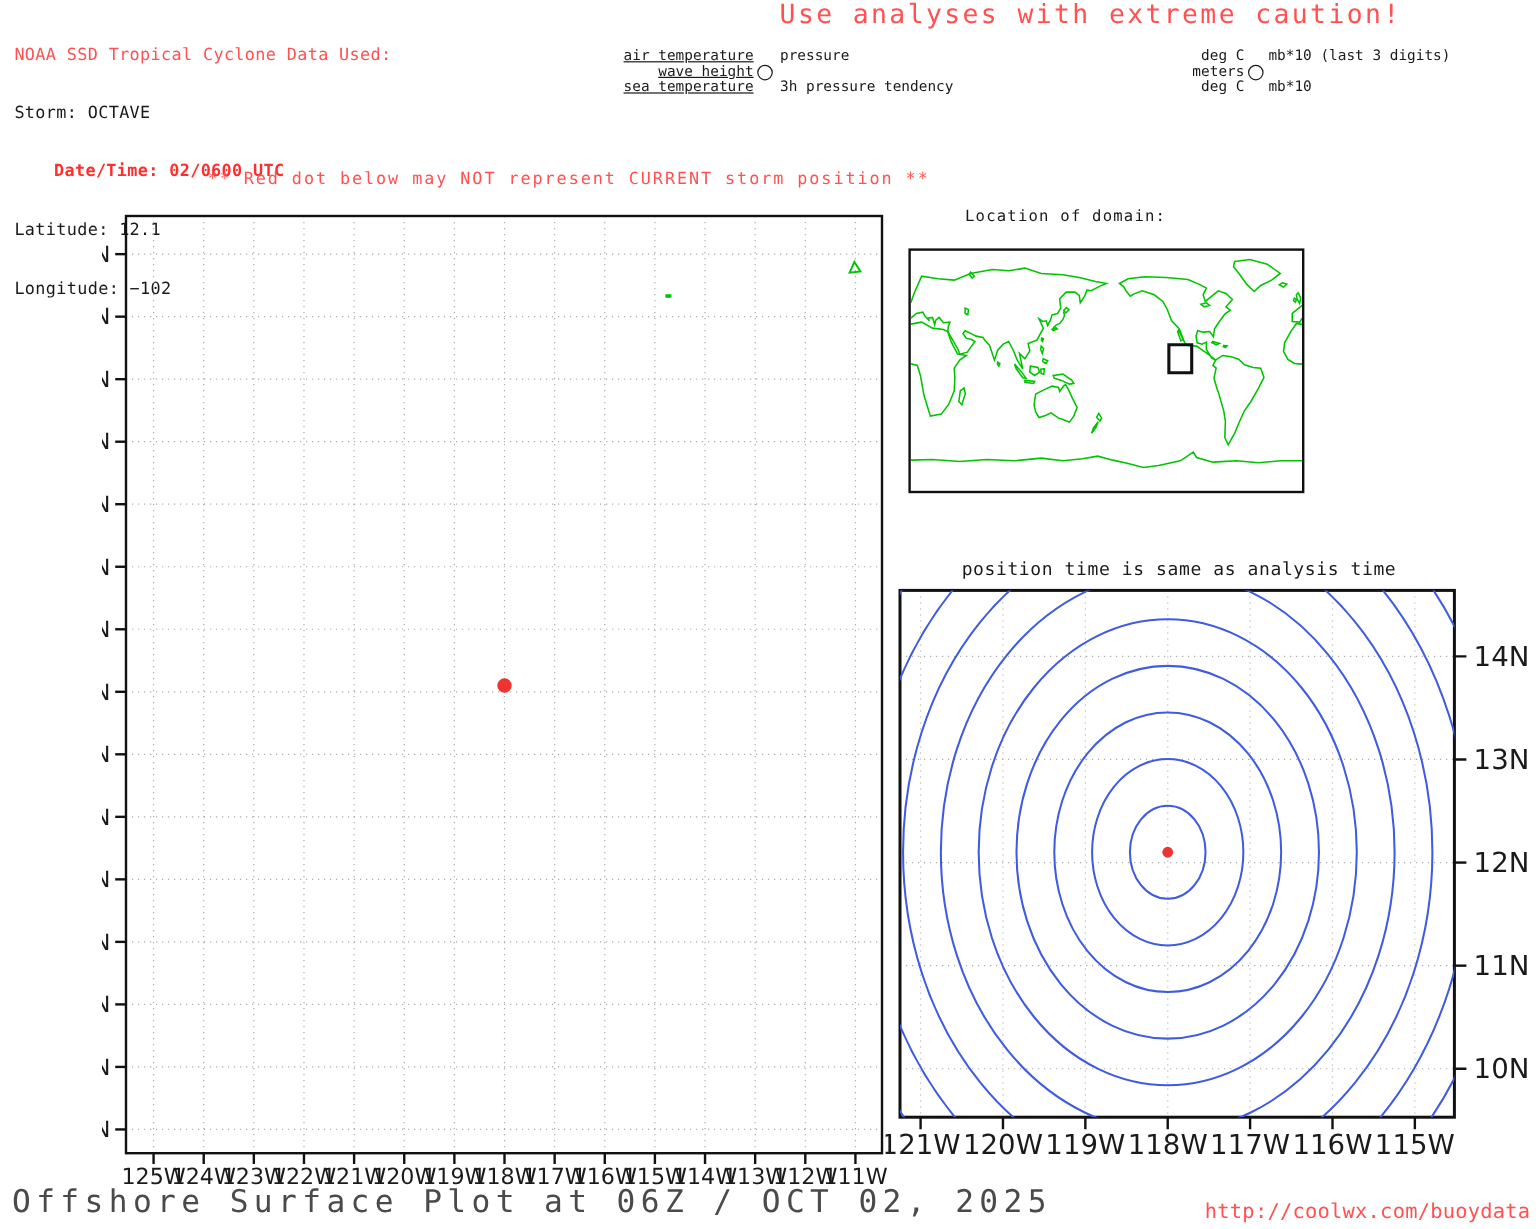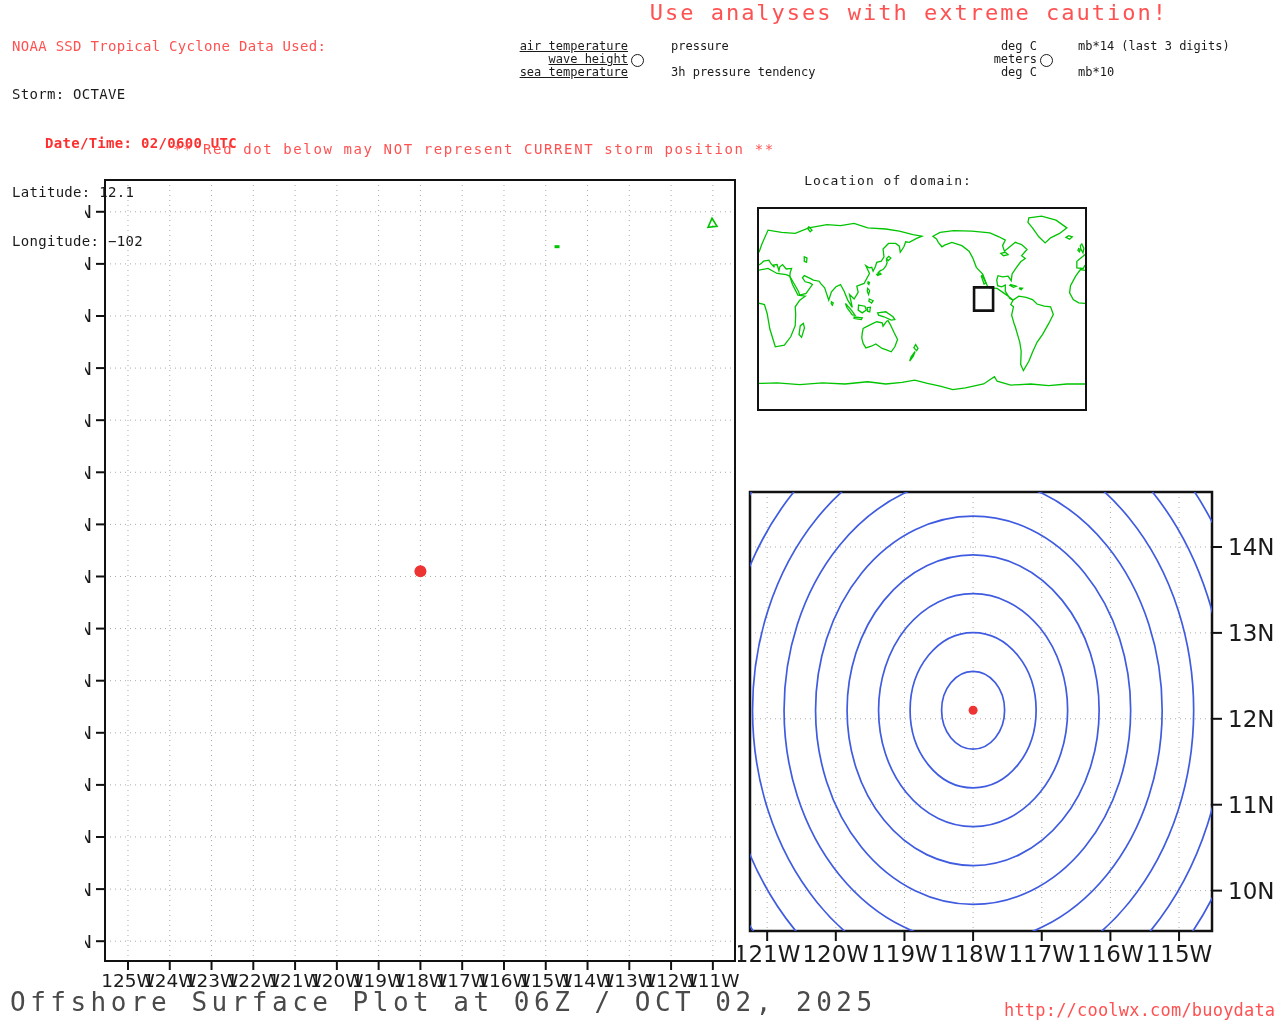--- a/index.html
+++ b/index.html
@@ -5,21 +5,21 @@
   html,body{margin:0;padding:0;background:#ffffff;}
   .page{position:relative;width:1280px;height:1024px;background:#ffffff;overflow:hidden;
         font-family:"DejaVu Sans Mono",monospace;color:#1a1a1a;}
   .abs{position:absolute;}
   .red{color:#ff5151;}
   .redbold{color:#ff2e2e;font-weight:bold;padding-left:33px;}
   .info{left:12px;top:5px;font-size:14px;line-height:16.3px;letter-spacing:.3px;white-space:pre;}
   .caution{left:556px;top:0px;width:612px;text-align:right;font-size:22px;letter-spacing:2px;white-space:nowrap;}
   .legend{font-size:12px;line-height:12.8px;white-space:nowrap;}
   .leg-l{position:absolute;left:0;top:0;text-align:right;}
-  .leg-r{position:absolute;top:0;text-align:left;margin-left:21px;}
+  .leg-r{position:absolute;top:0;text-align:left;}
   .leg-circle{position:absolute;width:11px;height:11px;border:1.5px solid #1a1a1a;border-radius:50%;background:#fff;}
   .warning{left:173px;top:141px;font-size:14px;letter-spacing:1.6px;white-space:nowrap;}
   .inset-title{left:725px;top:173px;width:326px;text-align:center;font-size:13px;letter-spacing:1px;}
   .world-box{left:757px;top:207px;width:326px;height:200px;border:2px solid #111;}
   .world-box svg{display:block;width:100%;height:100%;}
   .coast path{vector-effect:non-scaling-stroke;}
   .range-title{left:750px;width:465px;text-align:center;font-size:15px;letter-spacing:.5px;white-space:nowrap;}
   .footer-title{left:10px;top:987px;font-size:26px;letter-spacing:4.5px;color:#4a4a4a;white-space:nowrap;}
   .footer-url{left:1004px;top:1000px;font-size:17px;letter-spacing:.2px;white-space:nowrap;}
   svg text{font-family:"DejaVu Sans",sans-serif;}
@@ -55,21 +55,21 @@
   </div>
 
   <div class="abs legend" style="left:960px;top:40px;width:320px;height:42px;">
     <div class="leg-l" style="width:77px;">
       <div>deg C</div>
       <div>meters</div>
       <div>deg C</div>
     </div>
     <div class="leg-circle" style="left:80px;top:14px;"></div>
     <div class="leg-r" style="left:97px;">
-      <div>mb*14 (last 3 digits)</div>
+      <div>mb*10 (last 3 digits)</div>
       <div>&nbsp;</div>
       <div>mb*10</div>
     </div>
   </div>
 
   <div class="abs warning red">** Red dot below may NOT represent CURRENT storm position **</div>
 
   <svg id="main-plot" class="plot-svg" style="left:85px;top:170px;" width="700" height="830">
       <g>
         <line x1="42.97745358090174" y1="10" x2="42.97745358090174" y2="791" stroke="#aaaaaa" stroke-width="1" stroke-dasharray="1 4"></line>
@@ -206,20 +206,21 @@
         <path d="M49,103 L50.2,107 L47,115.5 L44.2,113 L45.6,105 Z"></path>
         <path d="M80,83.6 L82,84.6 L81,86.6 L79.7,85.2 Z"></path>
         <path d="M55,16 L58.5,19 L56.5,20.5 L53.8,17.5 Z"></path>
         <path d="M50,43 L53,44 L52.5,48 L50,47 Z"></path>
         <path d="M0,157 L20,156.5 L45,158 L70,156.5 L95,157.5 L120,155.5 L140,157.5 L158,156 L172,154 L186,157 L200,159.5 L214,162.5 L228,161 L248,157.5 L260,151 L263,155 L278,158.5 L300,157.5 L320,159 L340,157.5 L360,157.5"></path>
       </g>
     <rect x="237.5" y="70.5" width="21" height="21" fill="none" stroke="#111" stroke-width="2.6" style="vector-effect: non-scaling-stroke;"></rect>
       </svg>
   </div>
 
+  <div class="abs range-title" style="top:465px;">position time is same as analysis time</div>
 
   <svg id="range-plot" class="plot-svg" style="left:738px;top:482px;" width="542" height="512">
       <defs>
         <clipPath id="rc-clip">
           <rect x="12" y="10" width="462" height="439"></rect>
         </clipPath>
       </defs>
       <g>
         <line x1="29.16196136701336" y1="10" x2="29.16196136701336" y2="449" stroke="#aaaaaa" stroke-width="1" stroke-dasharray="1 4"></line>
         <line x1="97.80980683506681" y1="10" x2="97.80980683506681" y2="449" stroke="#aaaaaa" stroke-width="1" stroke-dasharray="1 4"></line>

